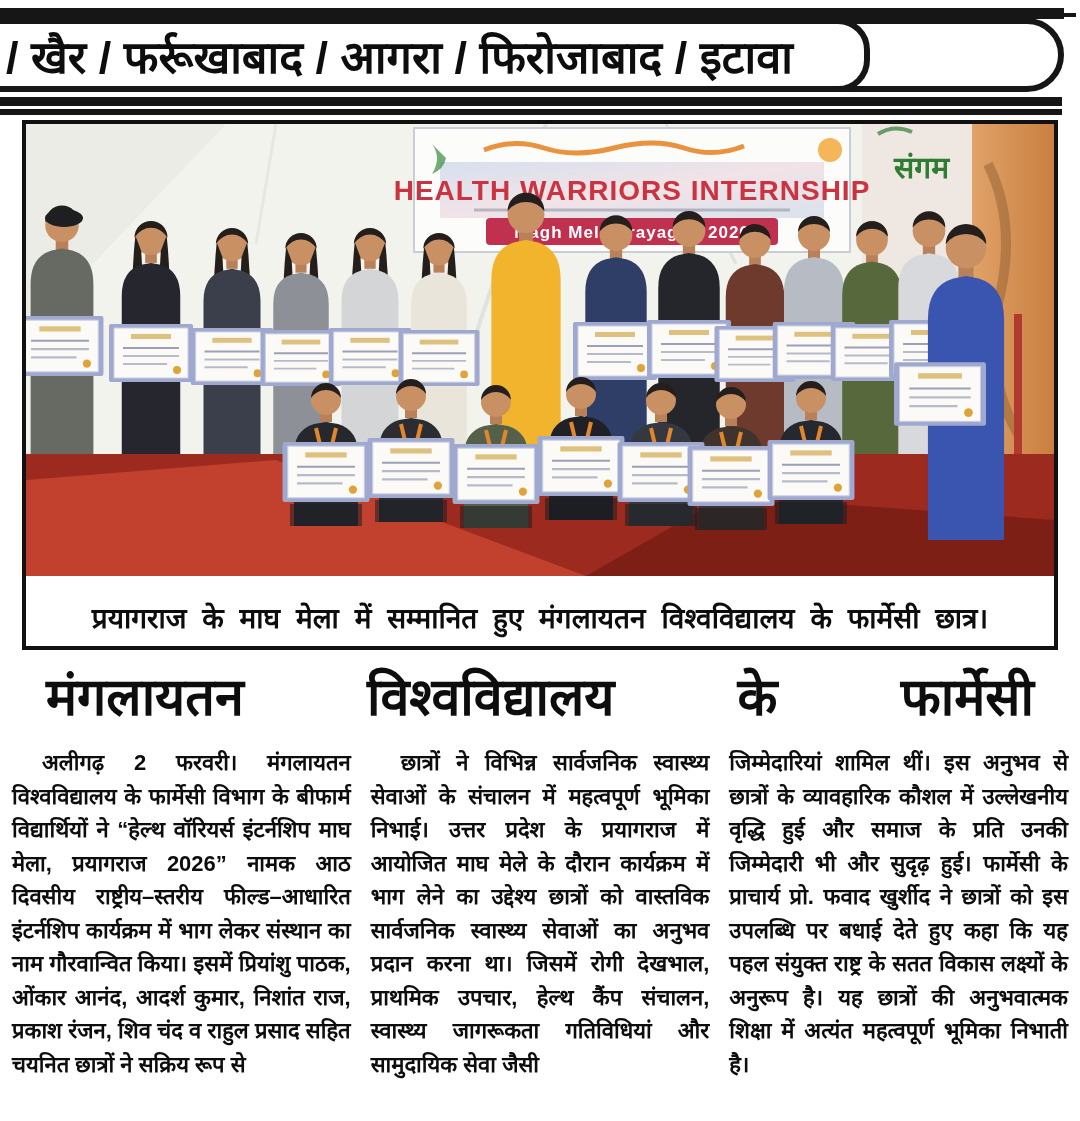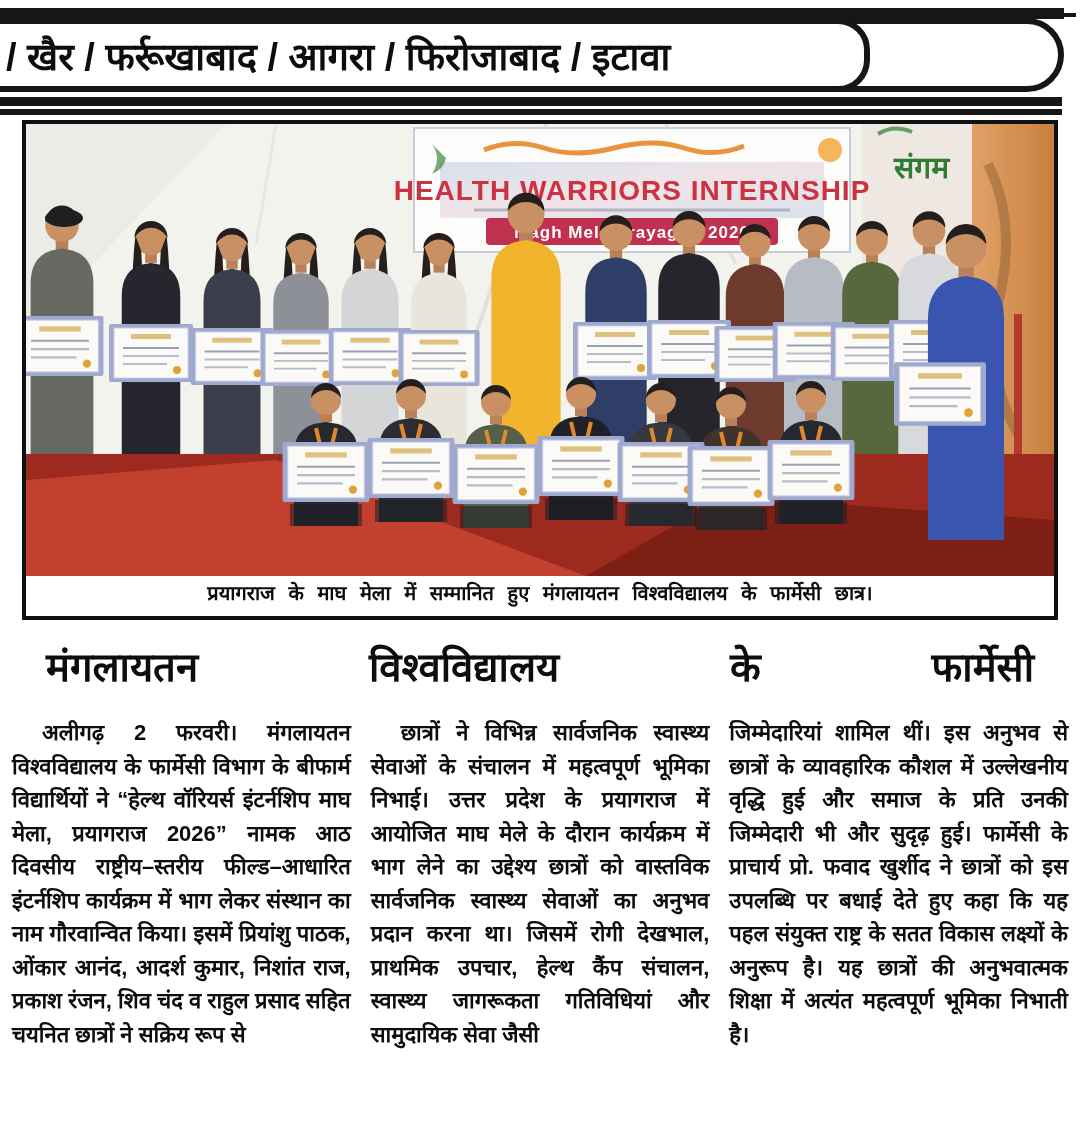--- a/index.html
+++ b/index.html
@@ -16,35 +16,35 @@
   
   .masthead { position:relative; height:118px; }
   .bar-top    { position:absolute; left:0; top:8px;  width:1064px; height:11px; background:#161616; }
   .corner-tick{ position:absolute; right:4px; top:13px; width:28px; height:4px; background:#161616; }
   .pill-outer { position:absolute; left:-46px; top:18px; width:1110px; height:74px;
                 border:6px solid #161616; border-radius:0 40px 40px 0; background:#ffffff; }
   .pill-inner { position:absolute; left:-46px; top:18px; width:916px; height:74px;
                 border:6px solid #161616; border-radius:0 32px 32px 0; background:#ffffff; }
   .mast-text  { position:absolute; left:6px; top:18px; height:74px; width:856px;
                 display:flex; align-items:center;
-                font-size:38px; font-weight:700; white-space:nowrap; overflow:hidden; }
+                font-size:45px; font-weight:700; white-space:nowrap; overflow:hidden; }
   .rule-a { position:absolute; left:0; top:97px;  width:1062px; height:9px; background:#161616; }
   .rule-b { position:absolute; left:0; top:109px; width:1062px; height:6px; background:#161616; }
 
   
   .photo-frame { margin:2px 22px 0 22px; border:4px solid #111; background:#fff; }
   .photo-wrap  { height:452px; overflow:hidden; background:#fef9c3; }
   .photo-wrap svg { display:block; width:100%; height:100%; }
   .photo-wrap svg text { font-family:"Liberation Sans","DejaVu Sans",sans-serif; }
-  .caption { padding:3px 14px 10px 14px; text-align:center;
-             font-size:20px; font-weight:700; word-spacing:8px; }
+  .caption { padding:22px 14px 10px 14px; text-align:center;
+             font-size:28px; font-weight:700; word-spacing:8px; }
 
   
   .headline { margin:10px 46px 0 46px; }
-  .hl-line  { font-size:40px; font-weight:700; line-height:74px;
+  .hl-line  { font-size:52px; font-weight:700; line-height:74px;
               text-align:justify; text-align-last:justify; }
 
   
   .columns { display:flex; gap:20px; margin:12px 12px 0 12px; }
   .col  { flex:1 1 0; font-size:22px; font-weight:700; line-height:33.5px; text-align:justify; }
   .para { margin:0; }
   .para.indent { text-indent:30px; }
 </style>
 </head>
 <body>

